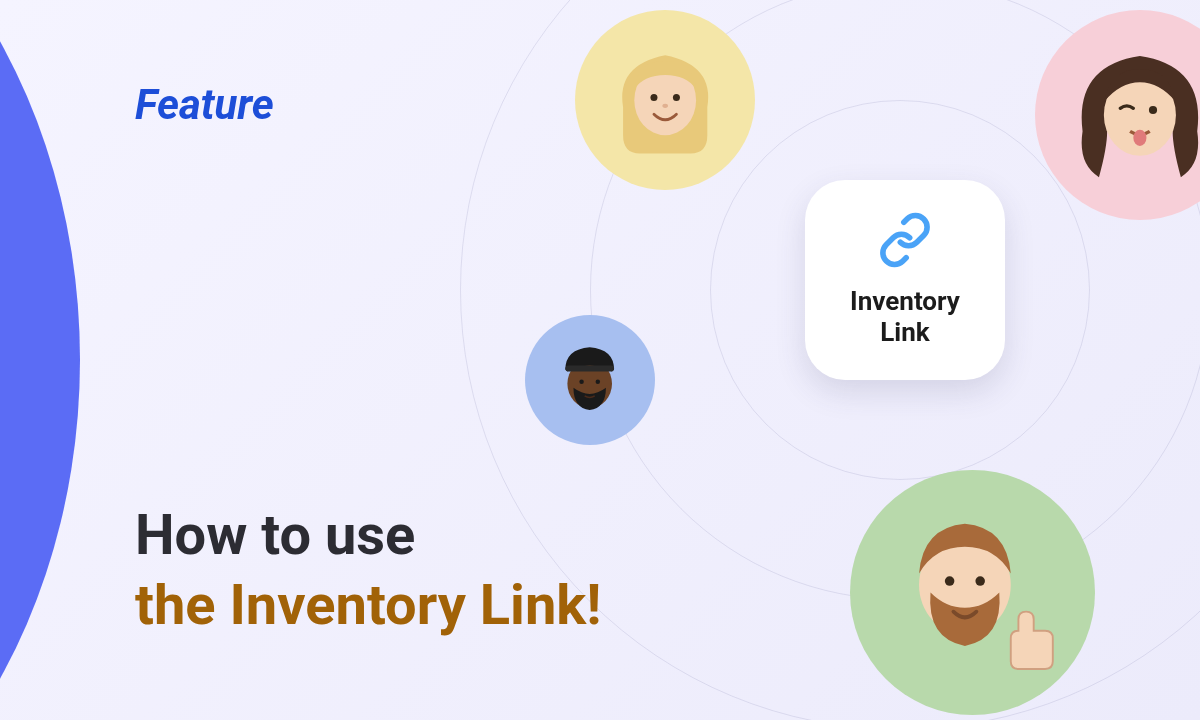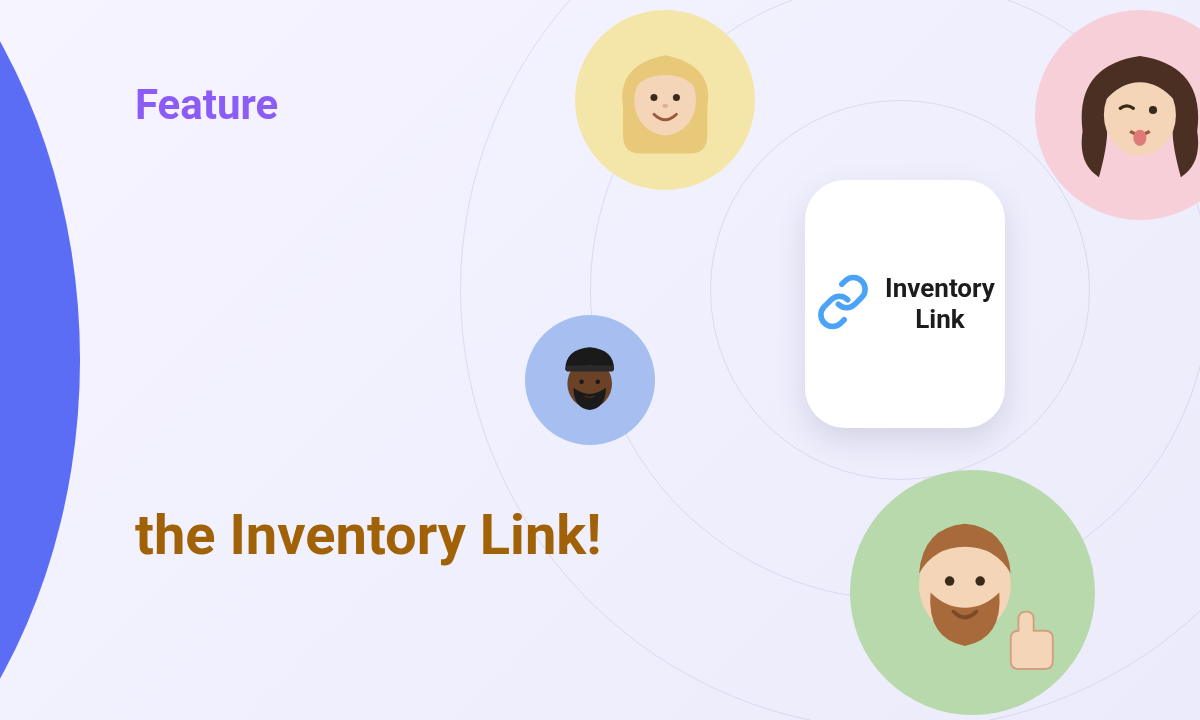--- a/index.html
+++ b/index.html
@@ -32,47 +32,48 @@
   .ring.r1 { width: 380px; height: 380px; left: 710px; top: 100px; }
   .ring.r2 { width: 620px; height: 620px; left: 590px; top: -20px; }
   .ring.r3 { width: 880px; height: 880px; left: 460px; top: -150px; }
 
   .category {
     position: absolute;
     left: 135px;
     top: 80px;
     font-size: 42px;
     font-weight: 700;
-    color: #8b5cf6;
+    color: #1d4ed8;
     z-index: 5;
+    font-style: italic;
   }
 
   .headline {
     position: absolute;
     left: 135px;
     top: 500px;
     font-size: 56px;
     font-weight: 700;
     line-height: 1.25;
     z-index: 5;
   }
   .headline .line1 { color: #2c2c33; display: block; }
   .headline .line2 { color: #a16207; display: block; }
 
   .card {
     position: absolute;
     left: 805px;
     top: 180px;
     width: 200px;
-    height: 248px;
+    height: 200px;
     background: #ffffff;
     border-radius: 40px;
     box-shadow: 0 12px 30px rgba(60,60,100,0.15);
     display: flex;
-    flex-direction: row;
+    flex-direction: column;
     align-items: center;
     justify-content: center;
     gap: 14px;
     z-index: 6;
   }
   .card-label {
     font-size: 26px;
     font-weight: 700;
     color: #1c1c1c;
     text-align: center;
@@ -99,20 +100,21 @@
 
 <div class="blue-shape"></div>
 
 <div class="ring r1"></div>
 <div class="ring r2"></div>
 <div class="ring r3"></div>
 
 <div class="category">Feature</div>
 
 <div class="headline">
+  <span class="line1">How to use</span>
   <span class="line2">the Inventory Link!</span>
 </div>
 
 <div class="card">
   <span>
     <svg width="56" height="56" viewBox="0 0 24 24" fill="none" stroke="#4aa3f7" stroke-width="2.4" stroke-linecap="round" stroke-linejoin="round">
       <path d="M10 13a5 5 0 0 0 7.07 0l3-3a5 5 0 0 0-7.07-7.07l-1.5 1.5"></path>
       <path d="M14 11a5 5 0 0 0-7.07 0l-3 3a5 5 0 0 0 7.07 7.07l1.5-1.5"></path>
     </svg>
   </span>

